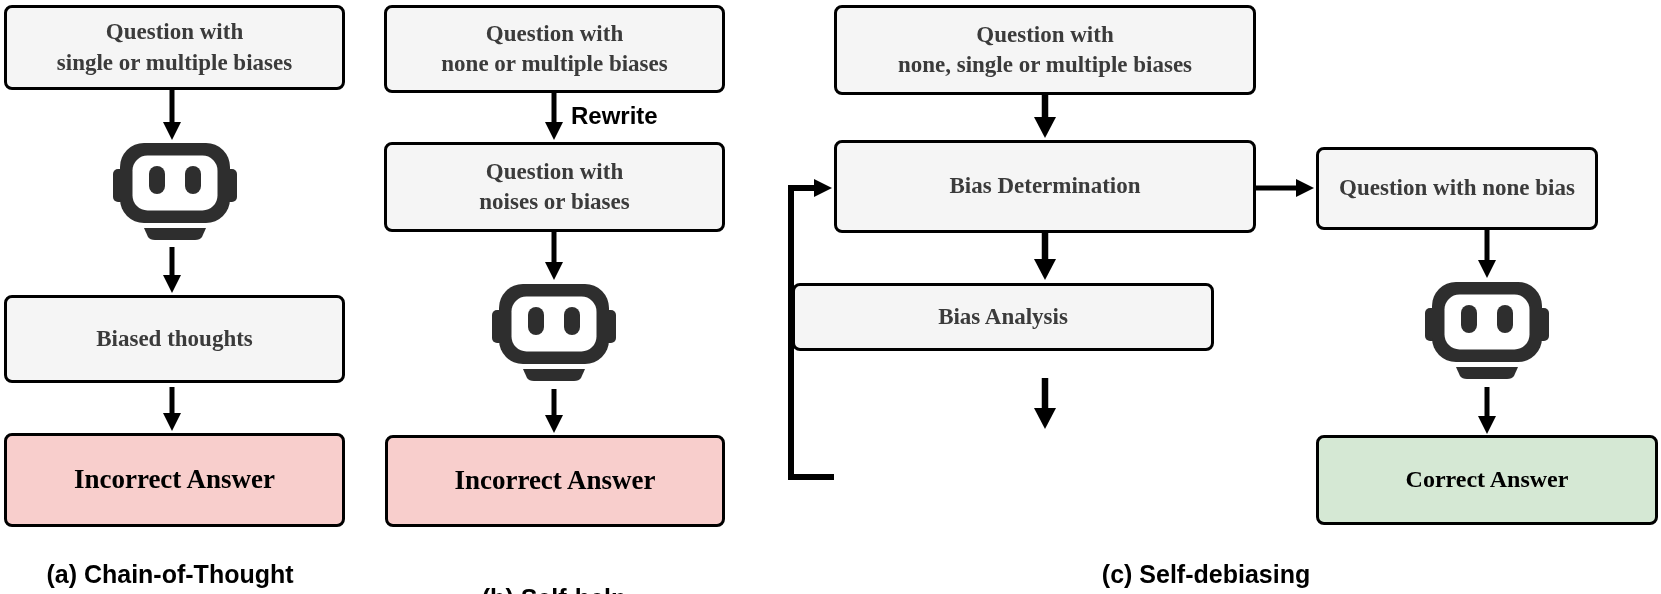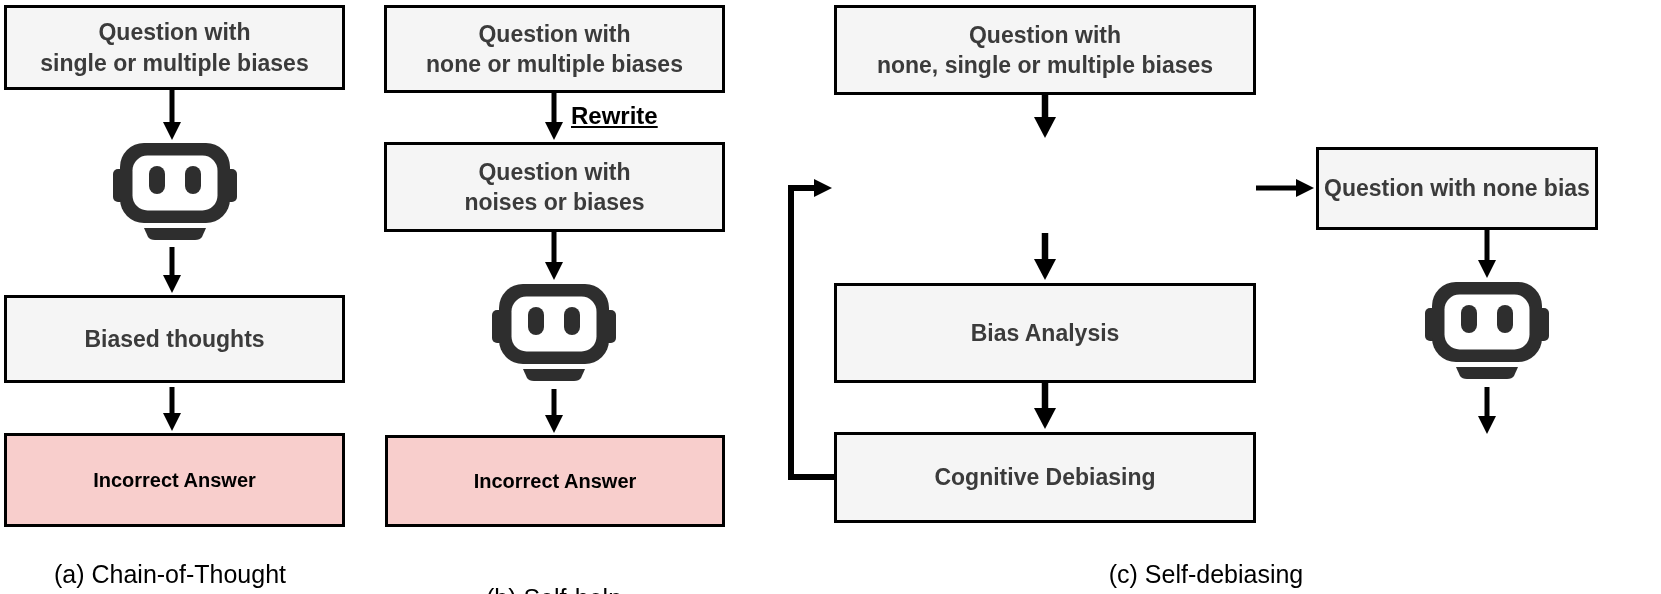--- a/index.html
+++ b/index.html
@@ -2,33 +2,33 @@
 <html style="--box-bg: #f5f5f5; --incorrect-bg: #f8cecc; --correct-bg: #d5e8d4; --box-text: #3b3b3b; --answer-text: #000000; --ink: #2e2e2e;"><head>
 <meta charset="utf-8">
 <style>
   html,body{margin:0;padding:0;background:#ffffff;}
   #canvas{
     position:relative;width:1661px;height:594px;background:#ffffff;
     font-family:"Liberation Sans",sans-serif;overflow:hidden;
   }
   .box{
     position:absolute;box-sizing:border-box;
-    border:3.5px solid #000;border-radius:0;
+    border:3.5px solid #000;border-radius:8px;
     display:flex;align-items:center;justify-content:center;
     text-align:center;font-weight:bold;font-size:23px;line-height:1.32;
-    white-space:pre-line;background:var(--box-bg,#f5f5f5);
+    white-space:pre-line;background:var(--box-bg,#f5f5f5);font-family:Liberation Serif, serif;
   }
   .box.gray{color:var(--box-text,#3b3b3b);}
-  .box.pink{background:var(--incorrect-bg,#f8cecc);color:var(--answer-text,#000);font-size:20px;}
+  .box.pink{background:var(--incorrect-bg,#f8cecc);color:var(--answer-text,#000);font-size:27px;}
   .box.green{background:var(--correct-bg,#d5e8d4);color:var(--answer-text,#000);font-size:24px;}
   .caption{
     position:absolute;width:320px;text-align:center;
-    font-weight:normal;font-size:25px;color:#000;
+    font-weight:bold;font-size:25px;color:#000;
   }
-  .edge-label{position:absolute;font-weight:bold;font-size:24px;color:#000;text-decoration:underline;}
+  .edge-label{position:absolute;font-weight:bold;font-size:24px;color:#000;}
   .robot{position:absolute;color:var(--ink,#2e2e2e);}
   #arrows{position:absolute;left:0;top:0;}
   #arrows line,#arrows polyline{stroke:#000;stroke-width:5;fill:none;}
   #arrows .thick line{stroke-width:6.5;}
   #arrows .loop polyline{stroke-width:6;}
   #arrows polygon{fill:#000;stroke:none;}
 </style>
 </head>
 <body>
 
@@ -118,21 +118,22 @@
   <div class="box gray" style="left:384px;top:142px;width:341px;height:90px">Question with
 noises or biases</div>
   <svg class="robot" style="left:492px;top:284px" width="124" height="97">
       <use href="#robot-sym"></use>
     </svg>
   <div class="box pink" style="left:385px;top:435px;width:340px;height:92px">Incorrect Answer</div>
   <div class="caption" style="left:394px;top:584px">(b) Self-help</div>
 
   <div class="box gray" style="left:834px;top:5px;width:422px;height:90px">Question with
 none, single or multiple biases</div>
-  <div class="box gray" style="left:834px;top:283px;width:422px;height:100px">Bias Analysis</div>
-  <div class="box gray" style="left:834px;top:432px;width:422px;height:91px">Cognitive Debiasing</div>
+  <div class="box gray" style="left:834px;top:140px;width:422px;height:93px">Bias Determination</div>
+  <div class="box gray" style="left:792px;top:283px;width:422px;height:68px">Bias Analysis</div>
   <div class="box gray" style="left:1316px;top:147px;width:282px;height:83px">Question with none bias</div>
   <svg class="robot" style="left:1425px;top:282px" width="124" height="97">
       <use href="#robot-sym"></use>
     </svg>
+  <div class="box green" style="left:1316px;top:435px;width:342px;height:90px">Correct Answer</div>
   <div class="caption" style="left:1046px;top:560px">(c) Self-debiasing</div>
 
 </div>
 
 </body></html>

